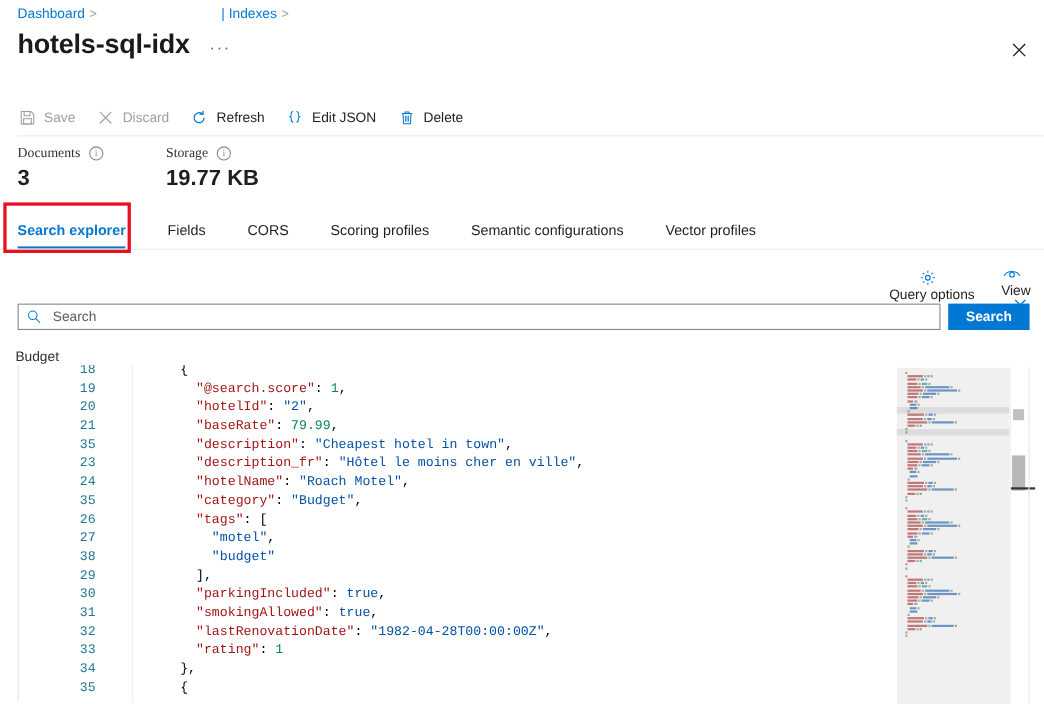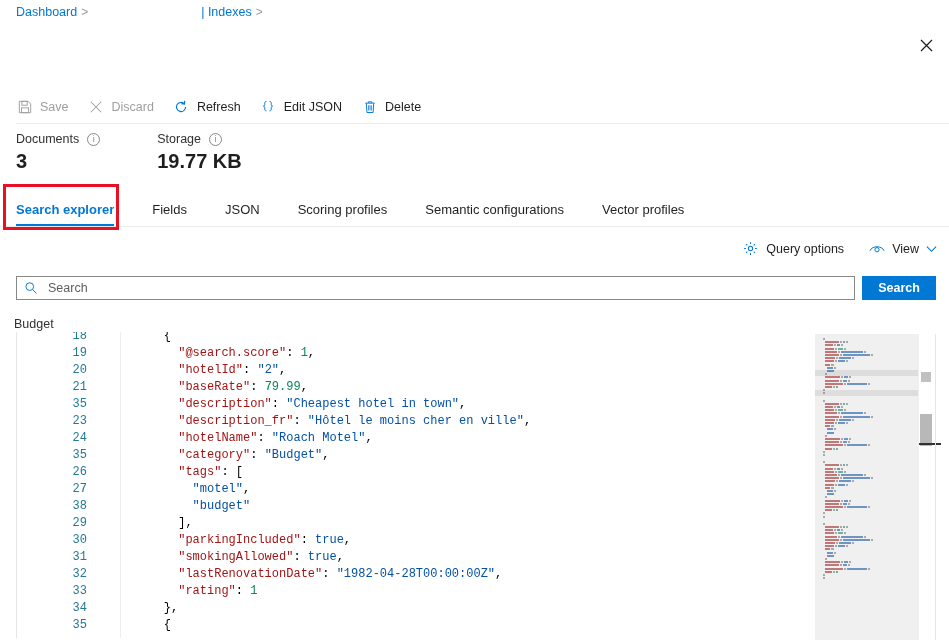--- a/index.html
+++ b/index.html
@@ -97,21 +97,21 @@
     left: 16px; top: 123px;
     width: 933px; height: 1px;
     background: #edebe9;
   }
 
   
   .stats { position: absolute; left: 16px; top: 132px; display: flex; }
   .stat { margin-right: 57px; }
   .stat-head {
     display: flex; align-items: center;
-    font-size: 12.5px; color: #323130;
+    font-size: 12.5px; color: #323130; font-family: Liberation Serif, serif;
   }
   .stat-info {
     margin-left: 8px;
     width: 13px; height: 13px;
     border-radius: 50%;
     border: 1px solid #8a8886;
     color: #8a8886;
     font-size: 9px;
     line-height: 11px;
     text-align: center;
@@ -170,20 +170,21 @@
     display: flex;
     align-items: center;
   }
   .qitem {
     display: flex;
     align-items: center;
     font-size: 12.5px;
     color: #201f1e;
     margin-left: 24px;
     cursor: pointer;
+    flex-direction: column;
   }
   .qico {
     display: inline-flex;
     align-items: center; justify-content: center;
     width: 17px; height: 17px;
     margin-right: 7px;
     color: #0078d4;
   }
   .qchev { margin-left: 7px; color: #0078d4; display: inline-flex; }
 
@@ -327,20 +328,24 @@
 </style>
 </head>
 <body>
 
 <div id="page">
 
   <div class="breadcrumb">
     <span class="crumb">Dashboard</span><span class="crumb-sep">&gt;</span><span class="crumb-spacer"></span><span class="crumb">| Indexes</span><span class="crumb-sep">&gt;</span>
   </div>
 
+  <div class="title-row">
+    <div class="page-title">hotels-sql-idx</div>
+    <div class="ellipsis-btn">···</div>
+  </div>
   <div class="close-x">
     <svg width="13" height="13" viewBox="0 0 13 13">
       <path d="M1 1 L12 12 M12 1 L1 12" stroke="#201f1e" stroke-width="1.2" fill="none"></path>
     </svg>
   </div>
 
   <div class="toolbar">
 
     <div class="tb-item disabled">
       <span class="tb-ico">
@@ -410,21 +415,21 @@
         <span>Storage</span>
         <span class="stat-info">i</span>
       </div>
       <div class="stat-val">19.77 KB</div>
     </div>
   </div>
 
   <div class="tabs">
     <div class="tab active">Search explorer</div>
     <div class="tab">Fields</div>
-    <div class="tab">JSON</div>
+    <div class="tab">CORS</div>
     <div class="tab">Scoring profiles</div>
     <div class="tab">Semantic configurations</div>
     <div class="tab">Vector profiles</div>
   </div>
   <div class="tabs-rule"></div>
   <div class="anno-box"></div>
 
   <div class="qrow">
     <div class="qitem">
       <span class="qico">

